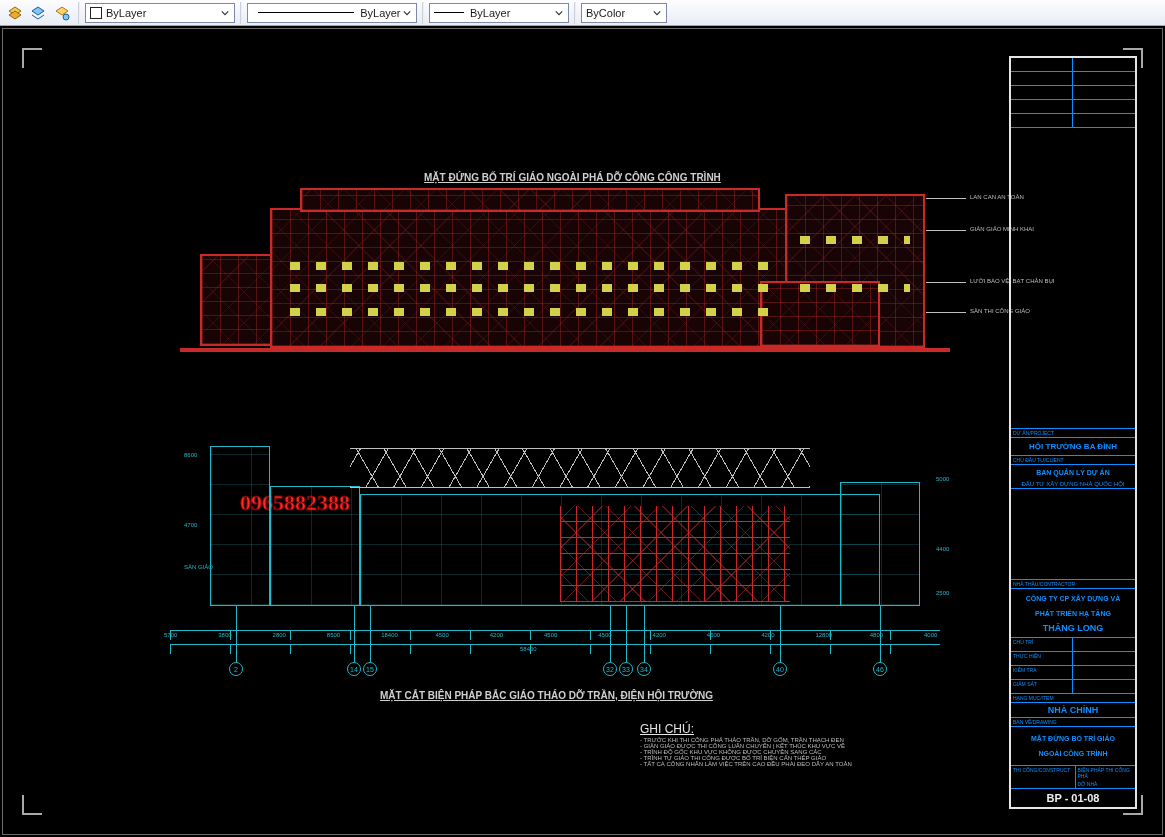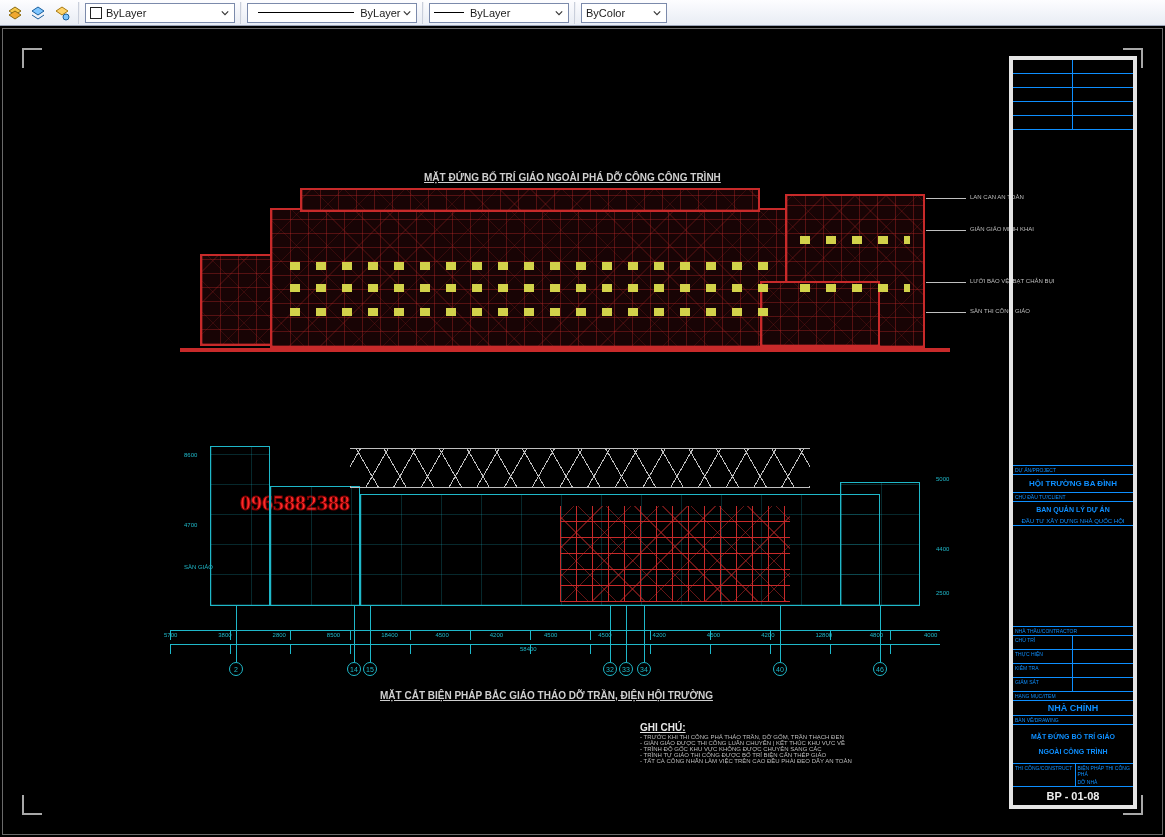--- a/index.html
+++ b/index.html
@@ -131,36 +131,36 @@
     position:absolute;width:14px;height:14px;border:1px solid #1fb8c9;border-radius:50%;
     color:#1fb8c9;font-size:7px; display:flex;align-items:center;justify-content:center;
   }
   .callout{position:absolute;color:#bfbfbf;font-size:6px;white-space:nowrap;}
   .callout-line{position:absolute;height:1px;background:#bfbfbf;}
 
   
   .titleblock{
     position:absolute;
     top:30px; right:28px; bottom:28px; width:128px;
-    border:4px solid #e5e5e5;
+    border:2px solid #e5e5e5;
     display:flex;flex-direction:column;
   }
   .tb-row{border-bottom:1px solid #0e8fff;padding:3px 4px;color:#0e8fff;font-size:7px;}
   .tb-spacer{flex:1;border-bottom:1px solid #0e8fff;}
   .tb-heading{color:#0e8fff;font-weight:bold;text-align:center;font-size:8px;padding:4px 2px;}
   .tb-sub{color:#0e8fff;text-align:center;font-size:6px;padding:1px 2px;}
   .tb-big{color:#0e8fff;font-weight:bold;text-align:center;font-size:9px;padding:2px;}
   .tb-cell-grid{display:grid;grid-template-columns:1fr 1fr;}
   .tb-cell-grid>div{border-right:1px solid #0e8fff;border-bottom:1px solid #0e8fff;height:14px;}
   .tb-label{font-size:5px;color:#0e8fff;padding:1px 2px;}
   .sheetno{color:#eee;font-weight:bold;font-size:11px;text-align:center;padding:3px;}
 
   
   .notes{position:absolute;color:#e8e8e8;font-size:6px;}
-  .notes .nt-title{font-weight:bold;text-decoration:underline;font-size:10px;margin-bottom:1px;}
+  .notes .nt-title{font-weight:normal;text-decoration:underline;font-size:12px;margin-bottom:1px;}
   .notes .nt-line{white-space:nowrap;color:#bfbfbf;}
 
   .dim-text{position:absolute;color:#1fb8c9;font-size:6px;}
   .lvl-text{position:absolute;color:#1fb8c9;font-size:6px;}
 </style>
 </head>
 <body>
 
 <div class="toolbar">
 
@@ -369,20 +369,25 @@
 
     <div class="tb-row tb-label">CHỦ ĐẦU TƯ/CLIENT</div>
     <div class="tb-row" style="padding:0">
       <div class="tb-heading" style="font-size:7px">BAN QUẢN LÝ DỰ ÁN</div>
       <div class="tb-sub">ĐẦU TƯ XÂY DỰNG NHÀ QUỐC HỘI</div>
     </div>
 
     <div class="tb-spacer" style="flex:.3"></div>
 
     <div class="tb-row tb-label">NHÀ THẦU/CONTRACTOR</div>
+    <div class="tb-row" style="padding:2px 0">
+      <div class="tb-heading" style="font-size:7px">CÔNG TY CP XÂY DỰNG VÀ</div>
+      <div class="tb-heading" style="font-size:7px">PHÁT TRIỂN HẠ TẦNG</div>
+      <div class="tb-big">THĂNG LONG</div>
+    </div>
 
     <div class="tb-cell-grid">
       <div class="tb-label">CHỦ TRÌ</div>
         <div style="border-right:none"></div>
       <div class="tb-label">THỰC HIỆN</div>
         <div style="border-right:none"></div>
       <div class="tb-label">KIỂM TRA</div>
         <div style="border-right:none"></div>
       <div class="tb-label">GIÁM SÁT</div>
         <div style="border-right:none"></div>

